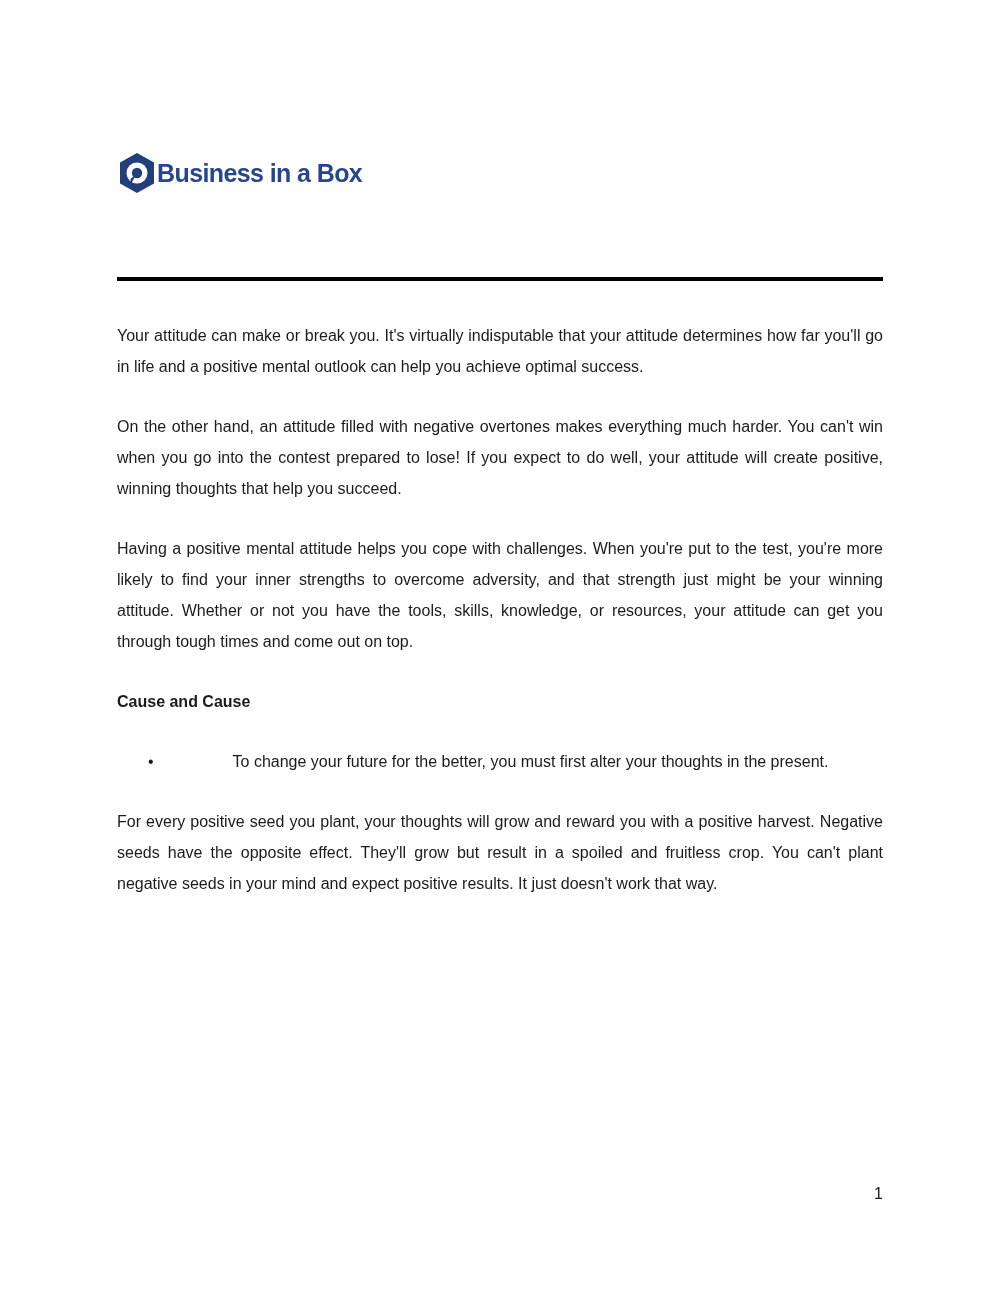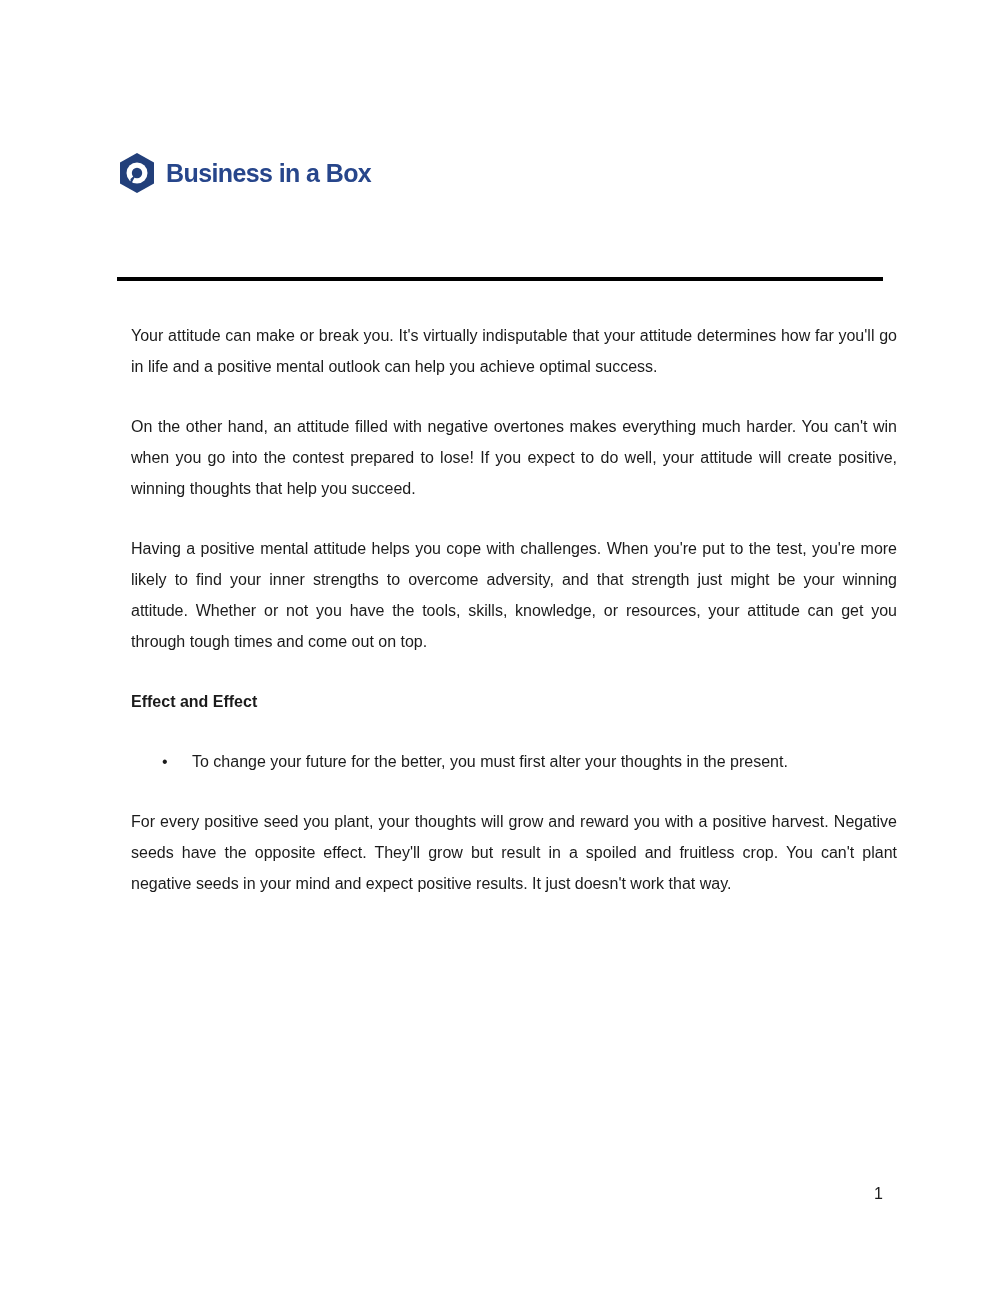--- a/index.html
+++ b/index.html
@@ -15,21 +15,20 @@
     position: absolute;
     inset: 0;
     background: #ffffff;
   }
   .logo-row {
     position: absolute;
     left: 117px;
     top: 151px;
     display: flex;
     align-items: center;
-    gap: 9px;
   }
   .logo-text {
     font-size: 25px;
     font-weight: bold;
     color: #27468B;
     letter-spacing: -0.6px;
   }
   .doc-title {
     position: absolute;
     left: 117px;
@@ -44,21 +43,21 @@
   .title-rule {
     position: absolute;
     left: 117px;
     width: 766px;
     top: 277px;
     height: 4px;
     background: #000000;
   }
   .body-text {
     position: absolute;
-    left: 131px;
+    left: 117px;
     width: 766px;
     top: 320px;
   }
   .body-text p {
     font-size: 16px;
     line-height: 31px;
     text-align: justify;
     color: #1b1b1b;
     margin-bottom: 29px;
   }
@@ -78,20 +77,21 @@
     margin-left: 31px;
     font-size: 16px;
     line-height: 31px;
     color: #1b1b1b;
   }
   .bullet-text {
     flex: 1;
     font-size: 16px;
     line-height: 31px;
     color: #1b1b1b;
+    text-align: center;
   }
   .page-number {
     position: absolute;
     right: 117px;
     top: 1185px;
     font-size: 16px;
     color: #1b1b1b;
   }
 </style>
 </head>
@@ -113,21 +113,21 @@
 
 
   <div class="title-rule"></div>
 
   <div class="body-text">
 
     <p>Your attitude can make or break you. It's virtually indisputable that your attitude determines how far you'll go in life and a positive mental outlook can help you achieve optimal success.</p>
     <p>On the other hand, an attitude filled with negative overtones makes everything much harder. You can't win when you go into the contest prepared to lose! If you expect to do well, your attitude will create positive, winning thoughts that help you succeed.</p>
     <p>Having a positive mental attitude helps you cope with challenges. When you're put to the test, you're more likely to find your inner strengths to overcome adversity, and that strength just might be your winning attitude. Whether or not you have the tools, skills, knowledge, or resources, your attitude can get you through tough times and come out on top.</p>
 
-    <div class="section-heading">Effect and Effect</div>
+    <div class="section-heading">Cause and Cause</div>
 
 
     <div class="bullet-item">
       <span class="bullet-marker">•</span>
       <span class="bullet-text">To change your future for the better, you must first alter your thoughts in the present.</span>
     </div>
 
     <p>For every positive seed you plant, your thoughts will grow and reward you with a positive harvest. Negative seeds have the opposite effect. They'll grow but result in a spoiled and fruitless crop. You can't plant negative seeds in your mind and expect positive results. It just doesn't work that way.</p>
 
   </div>

